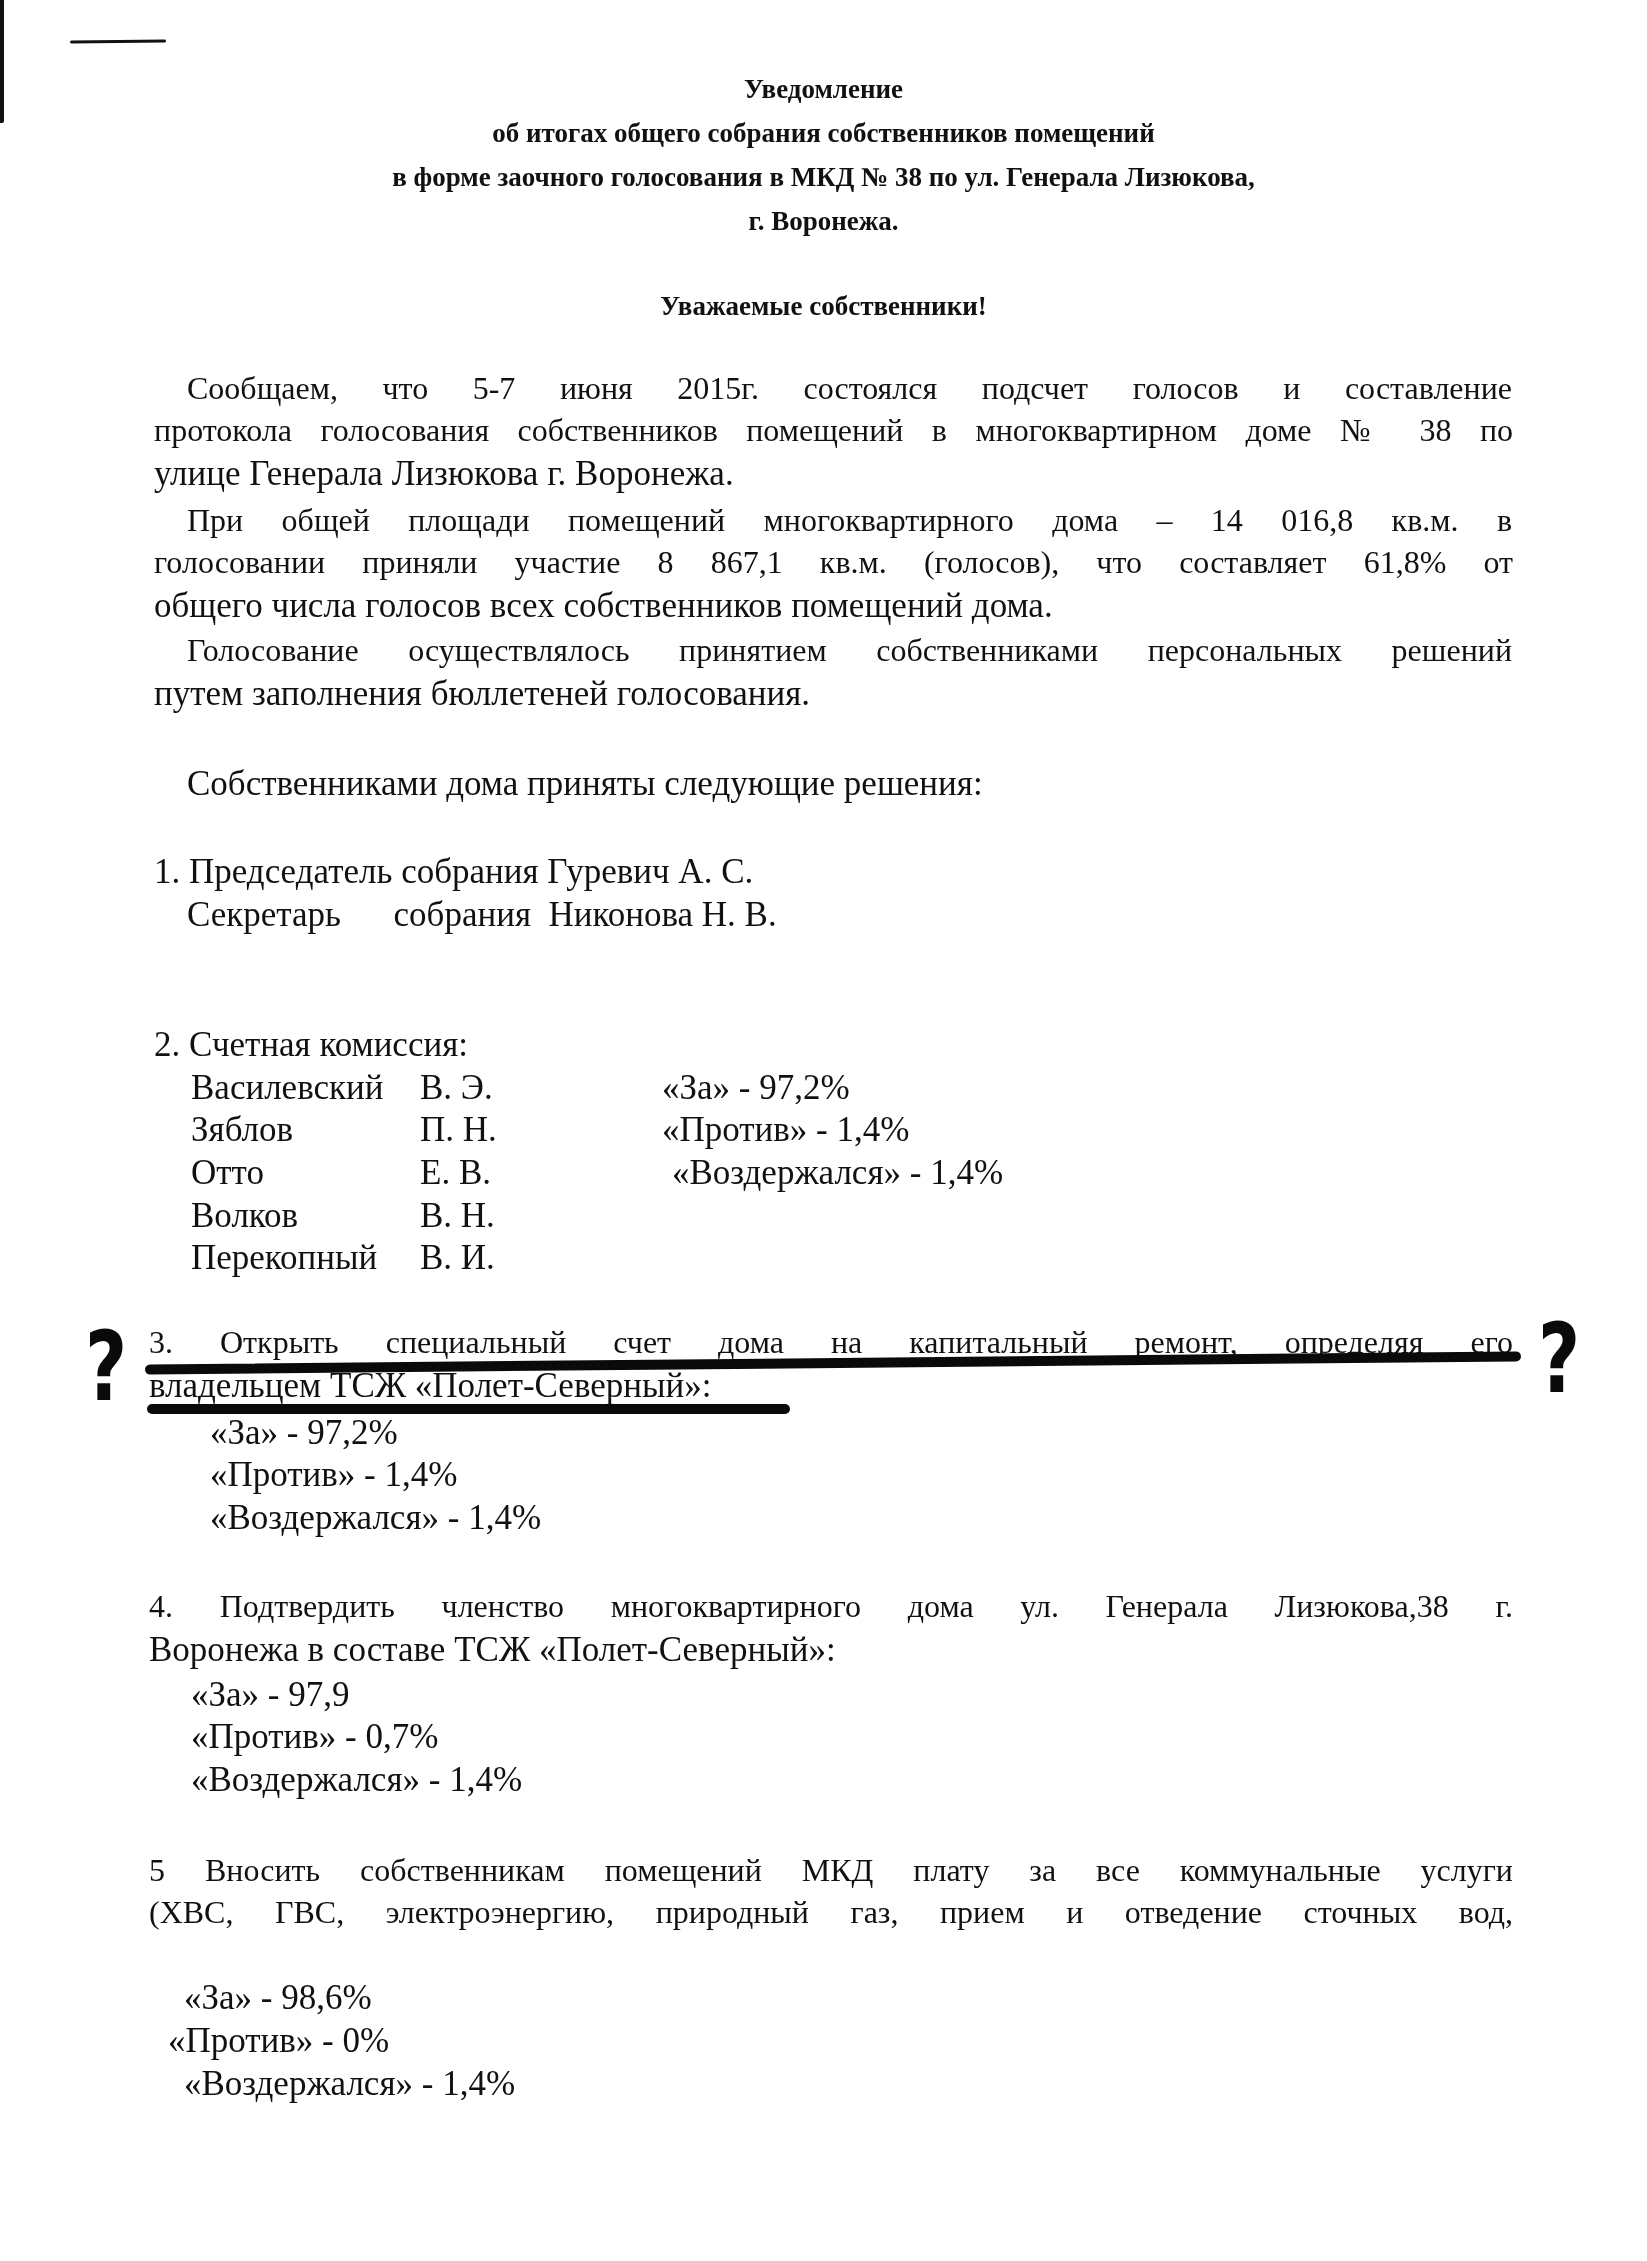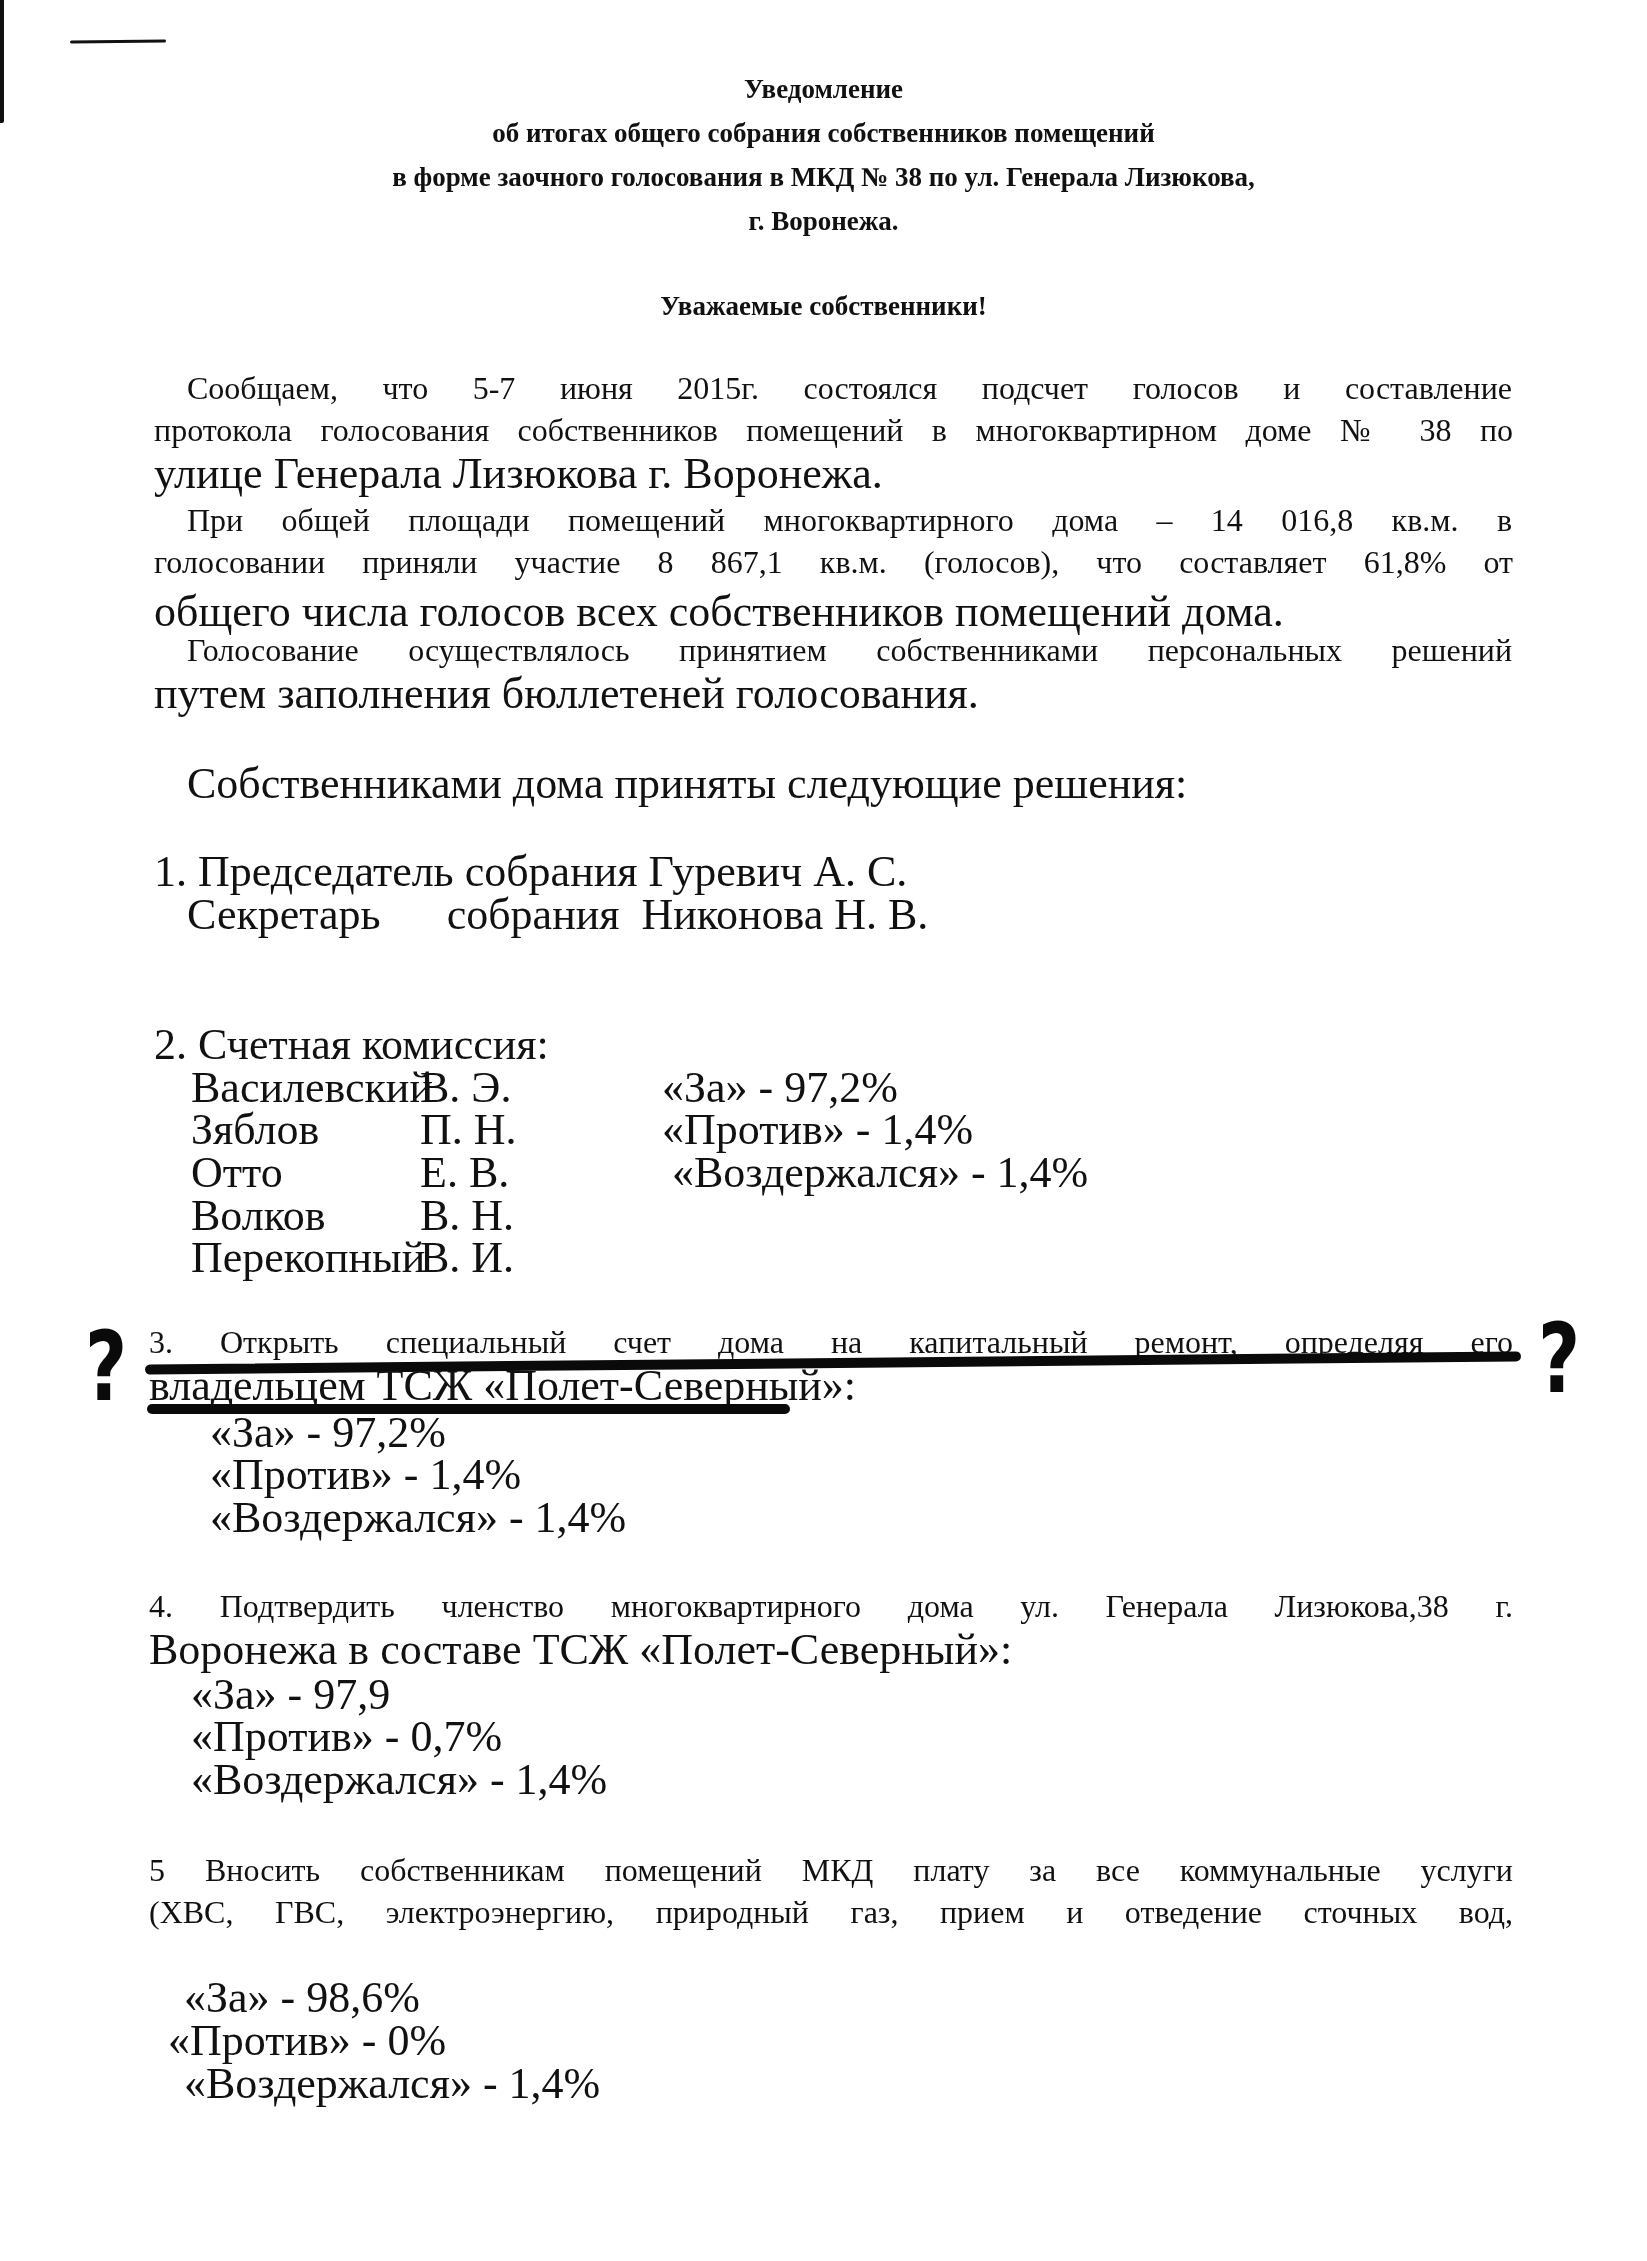--- a/index.html
+++ b/index.html
@@ -3,21 +3,21 @@
 <meta charset="utf-8">
 <style>
   html, body { margin: 0; padding: 0; background: #ffffff; }
   body { width: 1647px; height: 2261px; position: relative; overflow: hidden;
          font-family: "Liberation Serif", "DejaVu Serif", serif; color: #111; }
   .page { position: absolute; left: 0; top: 0; width: 1647px; height: 2261px; background: #fff; }
   .corner-mark { position: absolute; left: 70px; top: 40px; width: 96px; height: 3.2px; background: #111; border-radius: 1.9px; transform: rotate(-0.6deg); }
   .left-edge { position: absolute; left: 0; top: 0; width: 3.9px; height: 123px; background: #111; border-radius: 0 0 2.6px 0; }
   .title-block { position: absolute; left: 0; width: 1647px; text-align: center; font-weight: bold; font-size: 27px; line-height: 44px; }
   .title-block div { white-space: nowrap; }
-  .line { position: absolute; font-size: 44px; line-height: 43px; white-space: nowrap; }
+  .line { position: absolute; font-size: 35px; line-height: 43px; white-space: nowrap; }
   .justify-line { position: absolute; font-size: 32px; line-height: 43px; white-space: nowrap; display: flex; justify-content: space-between; }
   .strike { position: absolute; background: #0a0a0a; border-radius: 6.5px; }
   .qmark { position: absolute; font-family: "DejaVu Sans", sans-serif; font-weight: bold; font-size: 97px; line-height: 1; color: #0a0a0a; transform: scaleX(0.75); }
 </style>
 </head>
 <body>
 
 <div class="page">
 
   <div class="left-edge"></div>
@@ -41,21 +41,21 @@
     <span style="text-align:justify;text-align-last:justify;width:100%;display:block;white-space:normal;">протокола голосования собственников помещений в многоквартирном доме № 38 по</span>
   </div>
   <div class="line" style="left:154px; top:452px;">улице Генерала Лизюкова г. Воронежа.</div>
 
   <div class="justify-line" style="left:187px; width:1325px; top:499px;">
     <span style="text-align:justify;text-align-last:justify;width:100%;display:block;white-space:normal;">При общей площади помещений многоквартирного дома – 14 016,8 кв.м. в</span>
   </div>
   <div class="justify-line" style="left:154px; width:1359px; top:541px;">
     <span style="text-align:justify;text-align-last:justify;width:100%;display:block;white-space:normal;">голосовании приняли участие 8 867,1 кв.м. (голосов), что составляет 61,8% от</span>
   </div>
-  <div class="line" style="left:154px; top:584px;margin-top:6px;">общего числа голосов всех собственников помещений дома.</div>
+  <div class="line" style="left:154px; top:584px;">общего числа голосов всех собственников помещений дома.</div>
 
   <div class="justify-line" style="left:187px; width:1325px; top:629px;">
     <span style="text-align:justify;text-align-last:justify;width:100%;display:block;white-space:normal;">Голосование осуществлялось принятием собственниками персональных решений</span>
   </div>
   <div class="line" style="left:154px; top:672px;">путем заполнения бюллетеней голосования.</div>
 
   <div class="line" style="left:187px; top:762px;">Собственниками дома приняты следующие решения:</div>
 
   <div class="line" style="left:154px; top:850px;">1. Председатель собрания  Гуревич А. С.</div>
   <div class="line" style="left:187px; top:893px; white-space:pre;">Секретарь      собрания  Никонова Н. В.</div>

